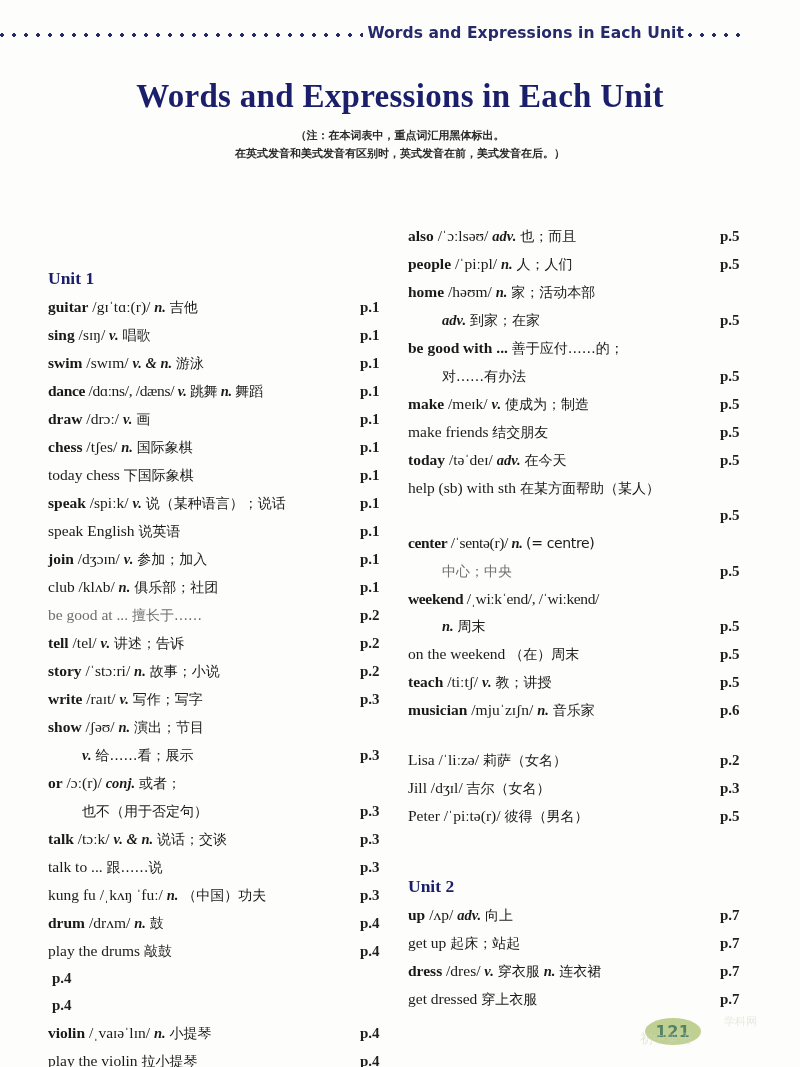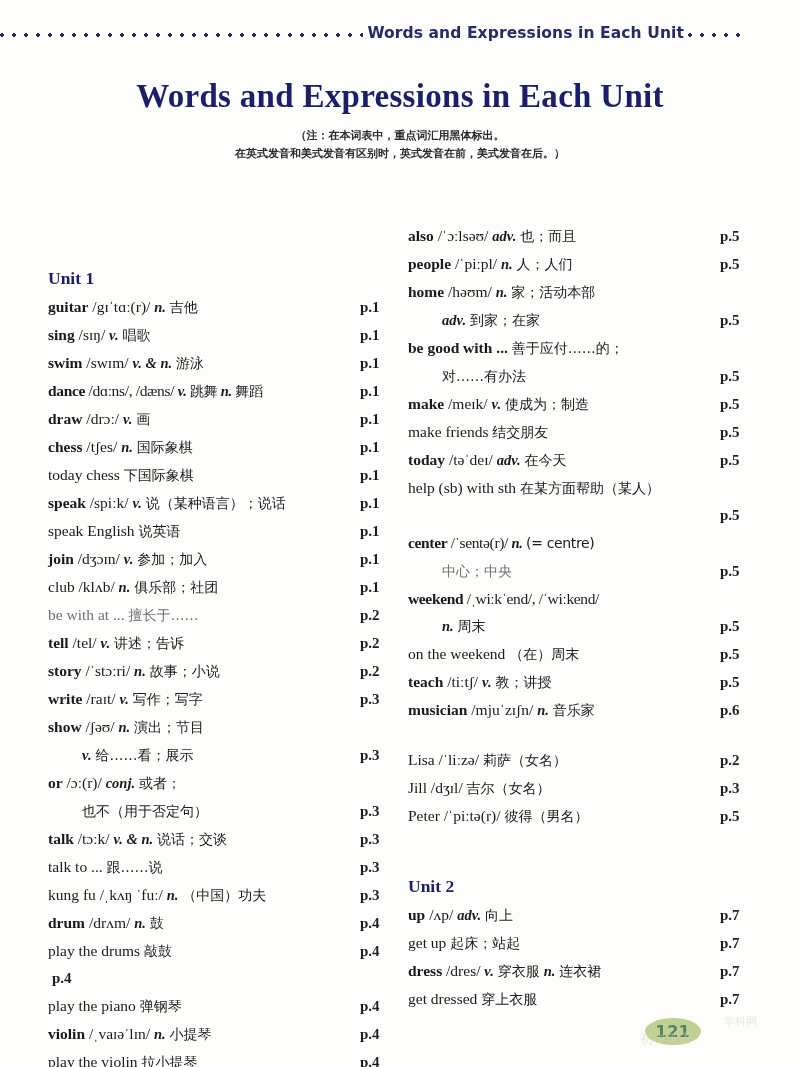--- a/index.html
+++ b/index.html
@@ -266,21 +266,21 @@
           </div>
           <div class="entry">
             <div class="text"><span class="hw">join</span> <span class="ipa">/dʒɔɪn/</span> <span class="pos">v.</span> <span class="cn">参加；加入</span></div>
             <div class="pageref">p.1</div>
           </div>
           <div class="entry">
             <div class="text"><span class="hwl">club</span> <span class="ipa">/klʌb/</span> <span class="pos">n.</span> <span class="cn">俱乐部；社团</span></div>
             <div class="pageref">p.1</div>
           </div>
           <div class="entry">
-            <div class="text faded"><span class="hwl">be with at ...</span> <span class="cn">擅长于……</span></div>
+            <div class="text faded"><span class="hwl">be good at ...</span> <span class="cn">擅长于……</span></div>
             <div class="pageref">p.2</div>
           </div>
           <div class="entry">
             <div class="text"><span class="hw">tell</span> <span class="ipa">/tel/</span> <span class="pos">v.</span> <span class="cn">讲述；告诉</span></div>
             <div class="pageref">p.2</div>
           </div>
           <div class="entry">
             <div class="text"><span class="hw">story</span> <span class="ipa">/ˈstɔːri/</span> <span class="pos">n.</span> <span class="cn">故事；小说</span></div>
             <div class="pageref">p.2</div>
           </div>
@@ -321,21 +321,20 @@
             <div class="pageref">p.4</div>
           </div>
           <div class="entry">
             <div class="text"><span class="hwl">play the drums</span> <span class="cn">敲鼓</span></div>
             <div class="pageref">p.4</div>
           </div>
           <div class="entry">
             <div class="pageref">p.4</div>
           </div>
           <div class="entry">
-            <div class="text"><span class="hwl">play the piano</span> <span class="cn">弹钢琴</span></div>
             <div class="pageref">p.4</div>
           </div>
           <div class="entry">
             <div class="text"><span class="hw">violin</span> <span class="ipa">/ˌvaɪəˈlɪn/</span> <span class="pos">n.</span> <span class="cn">小提琴</span></div>
             <div class="pageref">p.4</div>
           </div>
           <div class="entry">
             <div class="text"><span class="hwl">play the violin</span> <span class="cn">拉小提琴</span></div>
             <div class="pageref">p.4</div>
           </div>

